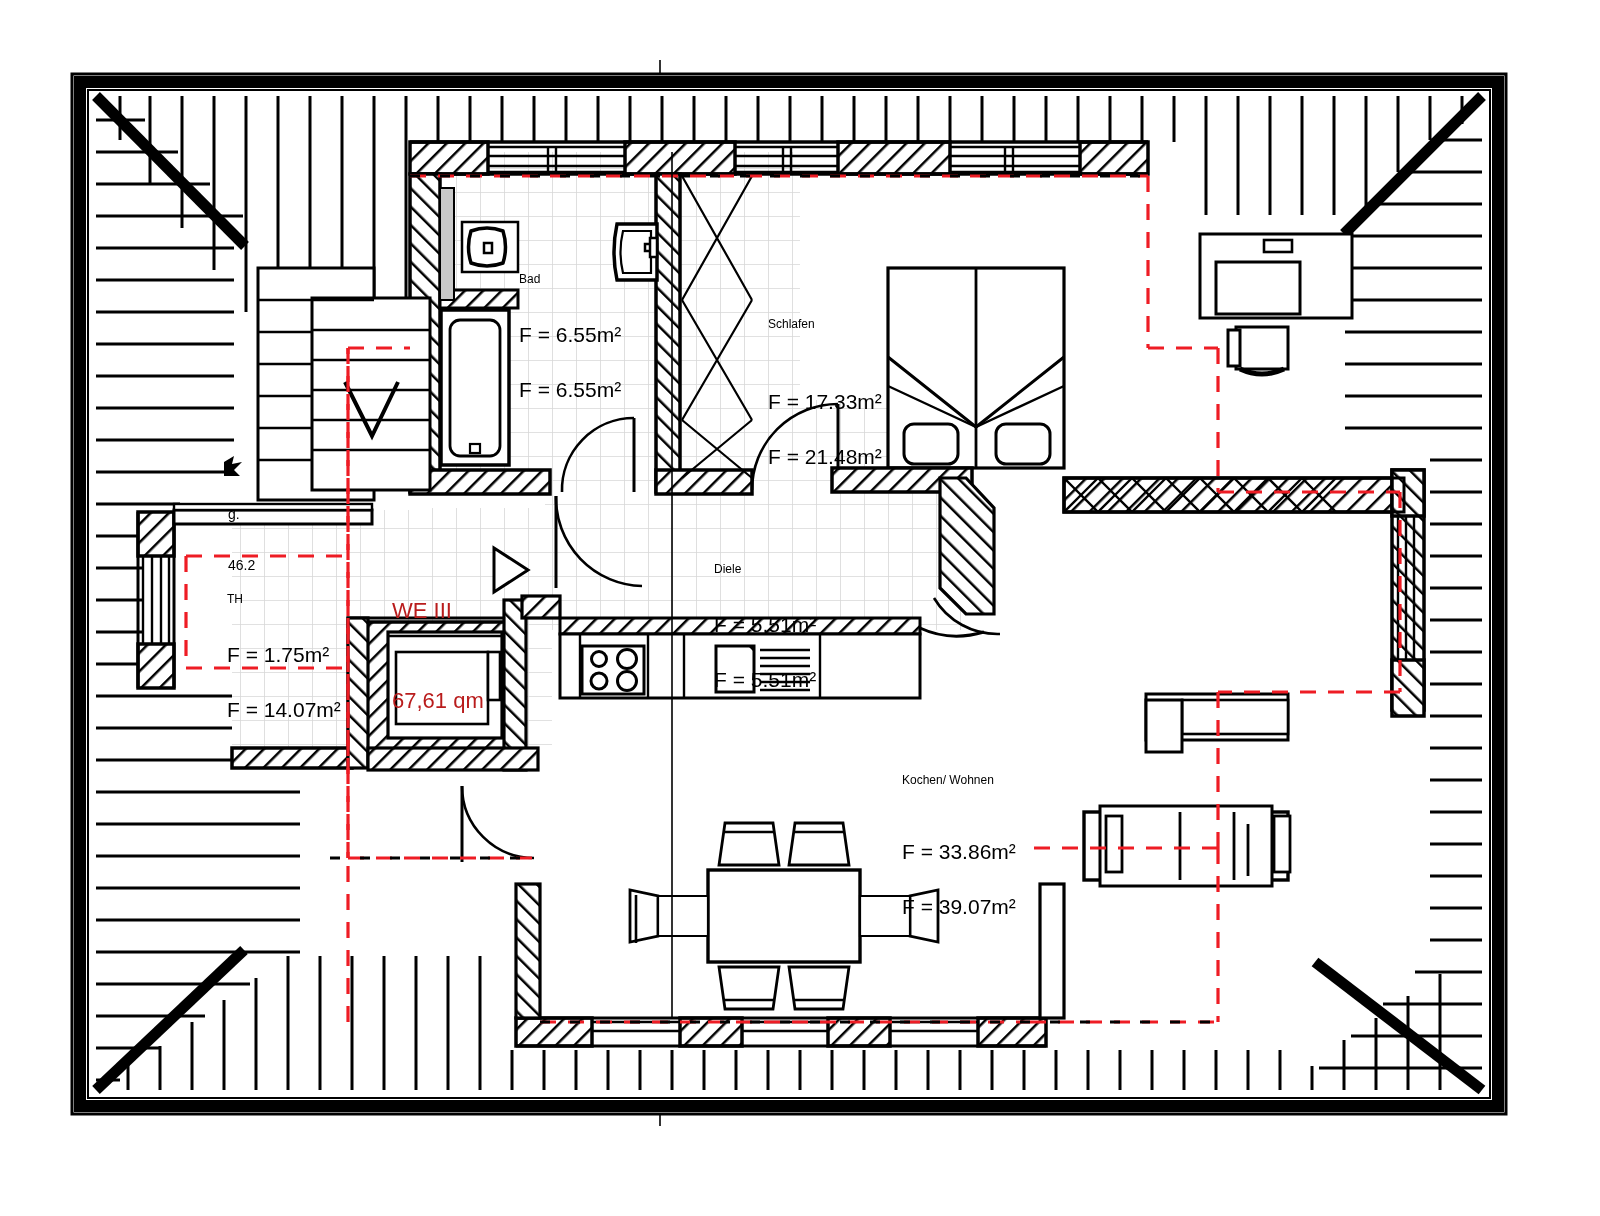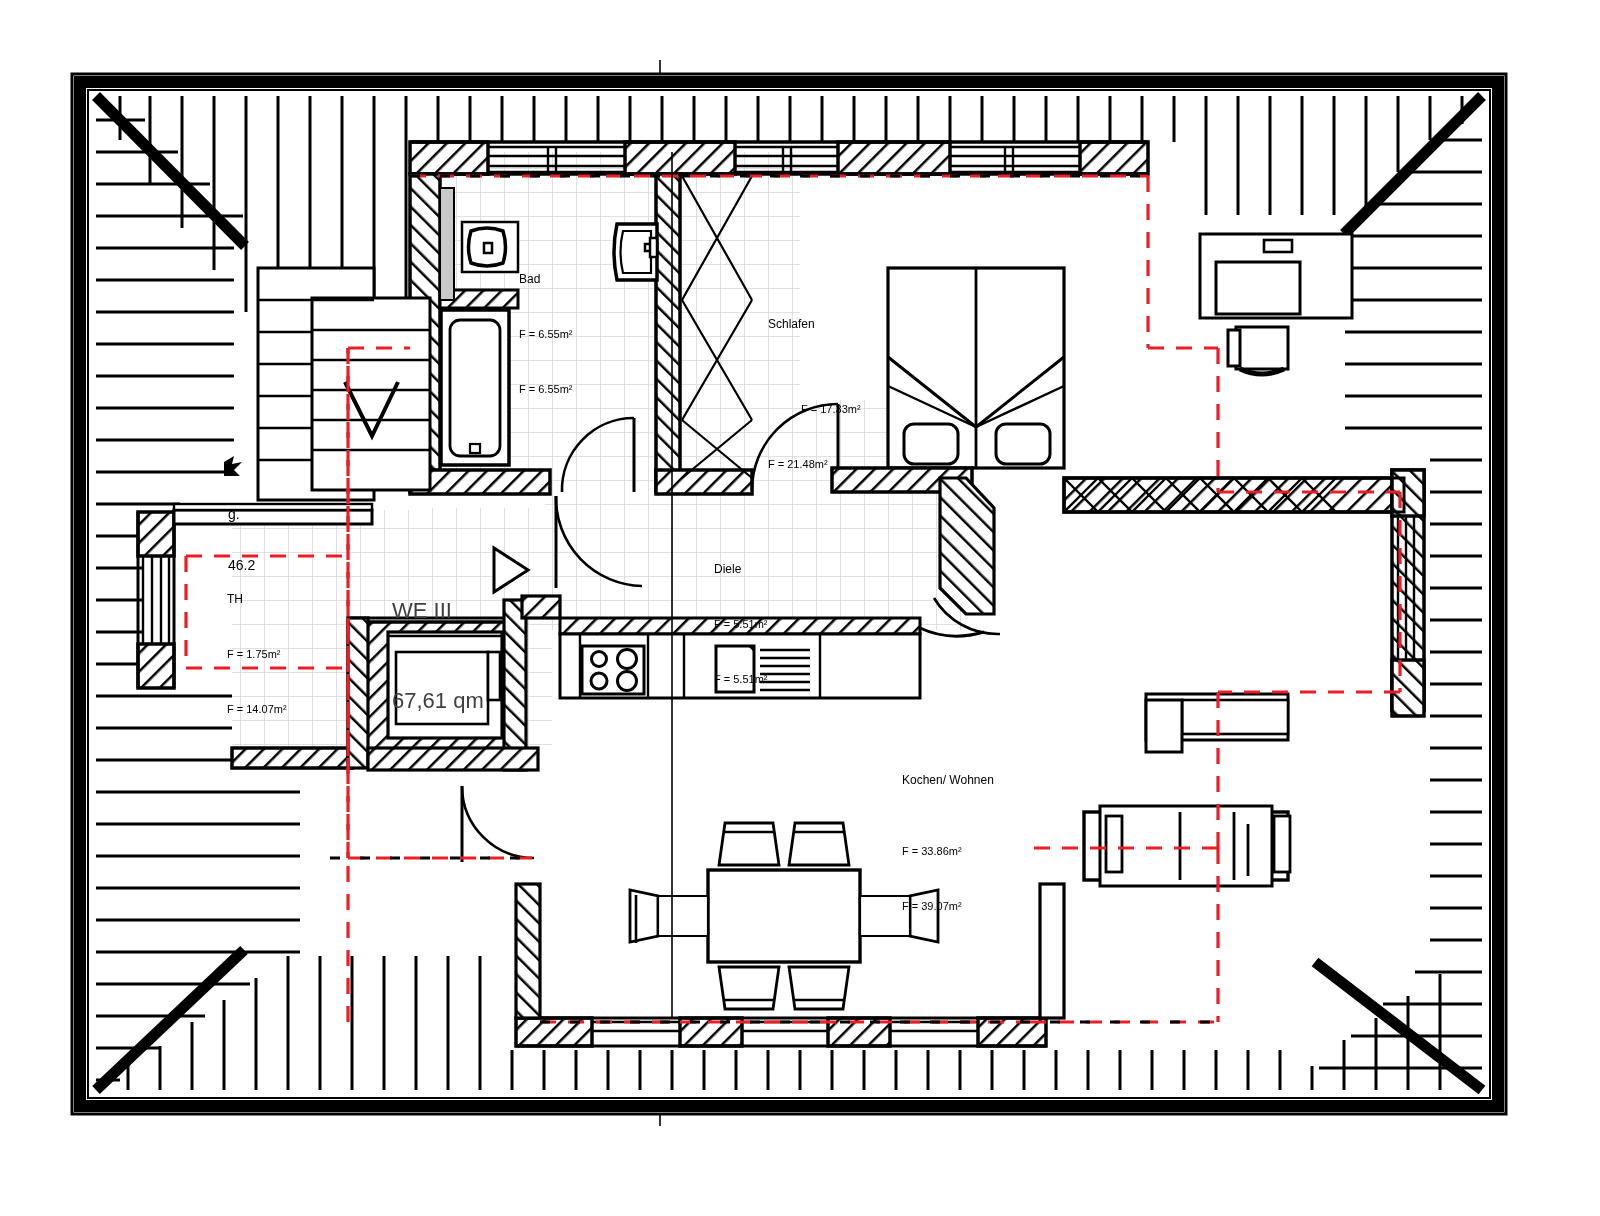--- a/index.html
+++ b/index.html
@@ -2,22 +2,22 @@
 <html><head>
 <meta charset="utf-8">
 <title>Grundriss WE III</title>
 <style>
   html,body{margin:0;padding:0;background:#ffffff;}
   body{font-family:"Liberation Sans","DejaVu Sans",sans-serif;}
   #stage{position:relative;width:1600px;height:1216px;background:#ffffff;overflow:hidden;}
   #plan{position:absolute;left:0;top:0;}
   .roomlabel{position:absolute;white-space:pre;color:#000;font-family:"Liberation Sans","DejaVu Sans",sans-serif;}
   .rl-name{font-size:12px;line-height:19px;}
-  .rl-area{font-size:11px;line-height:19px;}
-  .unit-title{position:absolute;font-size:22px;line-height:30px;font-weight:400;color:#404040;white-space:pre;}
+  .rl-area{font-size:21px;line-height:19px;}
+  .unit-title{position:absolute;font-size:22px;line-height:30px;font-weight:400;color:#b91c1c;white-space:pre;}
   .tiny{font-size:14px;line-height:17px;}
 </style>
 </head>
 <body>
 
 <div id="stage">
 
 <svg id="plan" width="1600" height="1216" viewBox="0 0 1600 1216" shape-rendering="geometricPrecision">
 
   <defs>
@@ -563,21 +563,21 @@
 </div>
 
 <div class="roomlabel" style="left:519px; top:234px;">
   <div class="rl-name">Bad</div>
   <div class="rl-area">F = 6.55m²</div>
   <div class="rl-area">F = 6.55m²</div>
 </div>
 
 <div class="roomlabel" style="left:768px; top:279px;">
   <div class="rl-name">Schlafen</div>
-  <div class="rl-area" style="margin-top:30px;padding-left:33px;">F = 17.33m²</div>
+  <div class="rl-area" style="margin-top:22px;">F = 17.33m²</div>
   <div class="rl-area">F = 21.48m²</div>
 </div>
 
 <div class="roomlabel" style="left:714px; top:524px;">
   <div class="rl-name">Diele</div>
   <div class="rl-area">F = 5.51m²</div>
   <div class="rl-area">F = 5.51m²</div>
 </div>
 
 <div class="roomlabel" style="left:227px; top:554px;">

